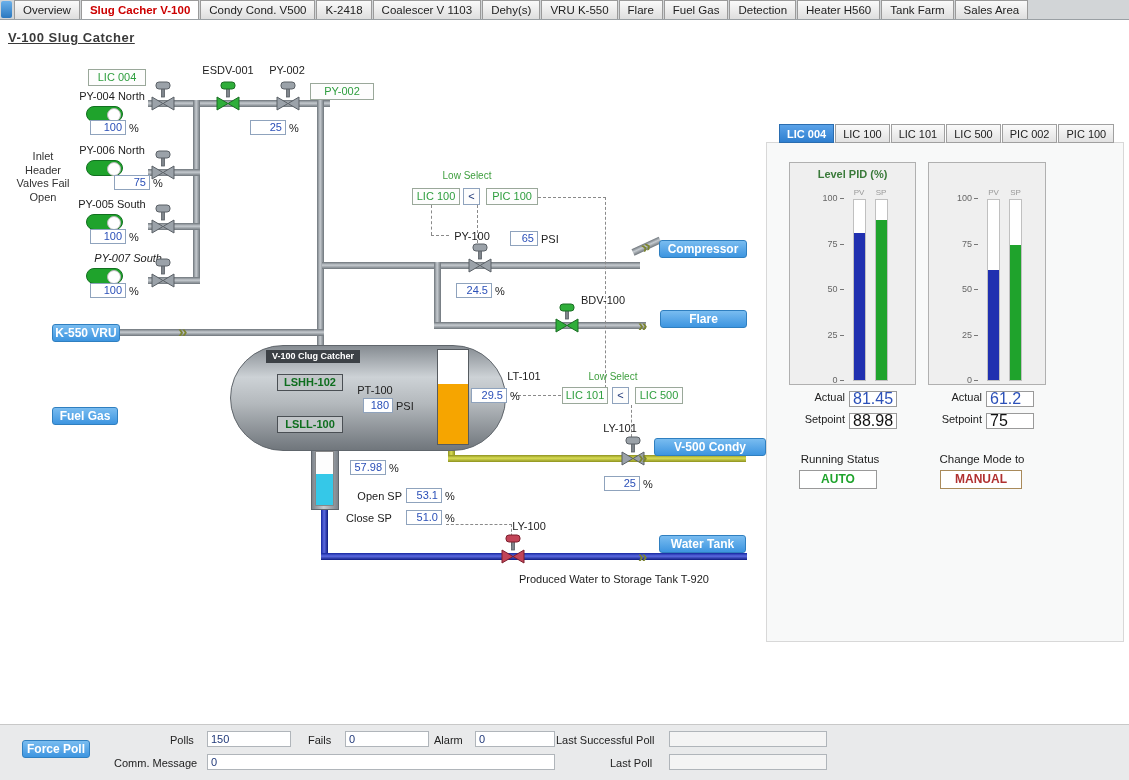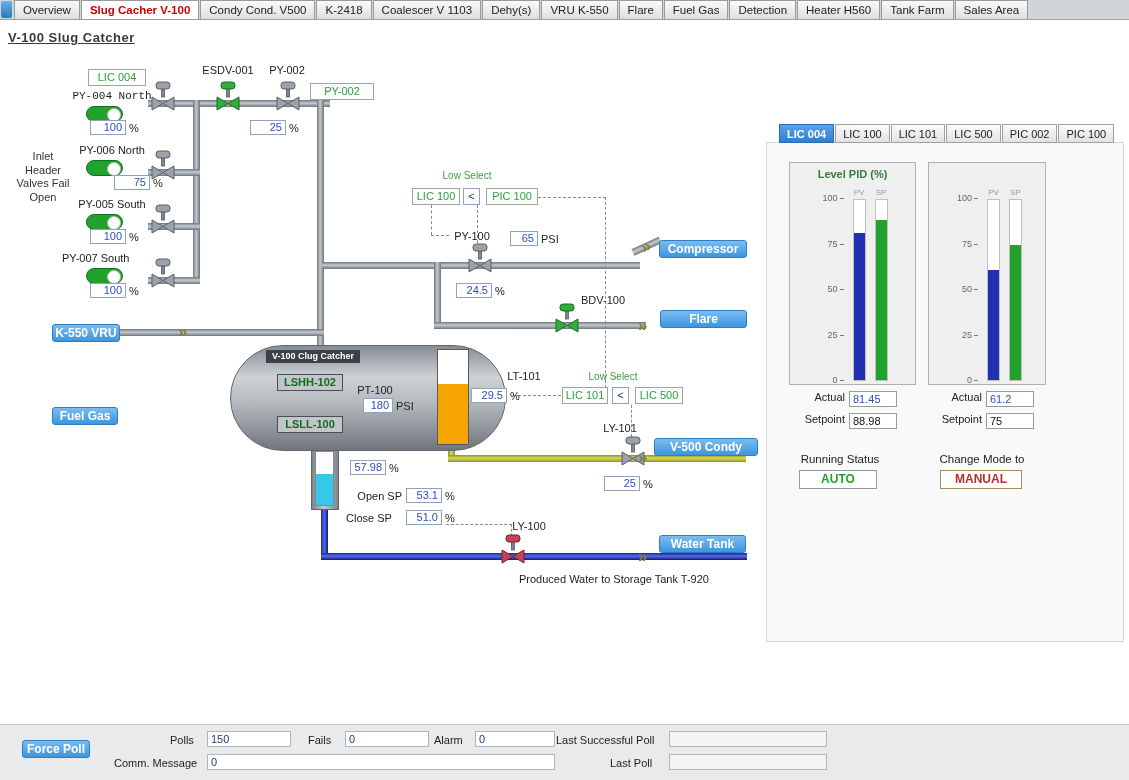--- a/index.html
+++ b/index.html
@@ -79,21 +79,21 @@
   .barcol { display:flex; flex-direction:column; align-items:center; }
   .barlabel { font-size:8px; color:#999; height:12px; line-height:12px; }
   .track { width:13px; height:182px; background:#fff; border:1px solid #c0c0c0; position:relative; }
   .fill { position:absolute; bottom:0; left:0; right:0; }
   .fill.pv { background:#2030b0; }
   .fill.sp { background:#1fa32c; }
 
   .kv { position:absolute; display:flex; align-items:flex-start; gap:4px; font-size:11px; color:#222; }
   .kvlabel { width:50px; text-align:right; }
   .kvval { display:inline-block; background:#fff; border:1px solid #9a9a9a; min-width:48px; height:16px;
-           line-height:14px; padding:0 3px; font-size:11px; color:#111; }
+           line-height:14px; padding:0 3px; font-size:16px; color:#111; }
   .kvval.blue { color:#2b50b8; }
   .statusbox { position:absolute; height:19px; line-height:17px; text-align:center; background:#fff;
                border:1px solid #999; font-weight:bold; font-size:12px; }
   .statusbox.auto { color:#1fa32c; }
   .statusbox.manual { color:#b03030; border-color:#a98a5a; }
 
   
   .footer { position:absolute; left:0; top:724px; width:1129px; height:56px; background:#e9eaeb; border-top:1px solid #c8c8c8; }
   .flabel { position:absolute; font-size:11px; color:#222; text-align:left; white-space:nowrap; }
   .finput { position:absolute; height:16px; background:#fff; border:1px solid #b0b5ba; font-size:11px;
@@ -161,27 +161,27 @@
     <div class="levelfill"></div>
   </div>
   <div class="switchbox" style="left:277px;top:374px;">LSHH-102</div>
   <div class="switchbox" style="left:277px;top:416px;">LSLL-100</div>
 
   <div class="tagbox" style="left:88px;top:69px;width:58px;">LIC 004</div>
   <div class="lbl" style="left:196px;top:64px;width:64px;text-align:center;">ESDV-001</div>
   <div class="lbl" style="left:260px;top:64px;width:54px;text-align:center;">PY-002</div>
   <div class="tagbox" style="left:310px;top:83px;width:64px;">PY-002</div>
 
-  <div class="lbl" style="left:62px;top:90px;width:100px;text-align:center;font-family:Liberation Mono, monospace;">PY-004 North</div>
+  <div class="lbl" style="left:62px;top:90px;width:100px;text-align:center;">PY-004 North</div>
   <div class="toggle" style="left:86px;top:106px;"></div>
   <div class="lbl" style="left:62px;top:144px;width:100px;text-align:center;">PY-006 North</div>
   <div class="toggle" style="left:86px;top:160px;"></div>
   <div class="lbl" style="left:62px;top:198px;width:100px;text-align:center;">PY-005 South</div>
   <div class="toggle" style="left:86px;top:214px;"></div>
-  <div class="lbl" style="left:62px;top:252px;width:100px;text-align:left;">PY-007 South</div>
+  <div class="lbl" style="left:62px;top:252px;width:100px;text-align:right;font-style:italic;">PY-007 South</div>
   <div class="toggle" style="left:86px;top:268px;"></div>
 
   <div class="note" style="left:16px;top:150px;width:54px;">Inlet Header Valves Fail Open</div>
 
   <div class="valve" style="left:150px;top:81px;"><svg width="26" height="30" viewBox="0 0 26 30">
         <rect x="11.5" y="6" width="3" height="10" fill="#80868c" stroke="#565c63" stroke-width="0.8"></rect>
         <rect x="6" y="1" width="14" height="7" rx="3" fill="#9ba2a9" stroke="#5a6066" stroke-width="1"></rect>
         <polygon points="2,16 2,29 13,22.5" fill="#9ba2a9" stroke="#5a6066" stroke-width="1"></polygon>
         <polygon points="24,16 24,29 13,22.5" fill="#9ba2a9" stroke="#5a6066" stroke-width="1"></polygon>
       </svg></div>
@@ -292,21 +292,21 @@
   <div class="opbox" style="left:612px;top:387px;width:17px;">&lt;</div>
   <div class="tagbox" style="left:635px;top:387px;width:48px;">LIC 500</div>
 
   <div class="lbl" style="left:597px;top:422px;width:46px;text-align:center;">LY-101</div>
   <div class="valve" style="left:620px;top:436px;"><svg width="26" height="30" viewBox="0 0 26 30">
         <rect x="11.5" y="6" width="3" height="10" fill="#80868c" stroke="#565c63" stroke-width="0.8"></rect>
         <rect x="6" y="1" width="14" height="7" rx="3" fill="#9ba2a9" stroke="#5a6066" stroke-width="1"></rect>
         <polygon points="2,16 2,29 13,22.5" fill="#9ba2a9" stroke="#5a6066" stroke-width="1"></polygon>
         <polygon points="24,16 24,29 13,22.5" fill="#9ba2a9" stroke="#5a6066" stroke-width="1"></polygon>
       </svg></div>
-  <div class="btn" style="left:654px;top:438px;width:104px;height:18px;">V-500 Condy</div>
+  <div class="btn" style="left:654px;top:438px;width:112px;height:18px;">V-500 Condy</div>
   <div class="valbox" style="left:604px;top:476px;">
     <span class="vb">25</span>
     <span>%</span>
     </div>
 
   <div class="valbox" style="left:350px;top:460px;">
     <span class="vb">57.98</span>
     <span>%</span>
     </div>
   <div class="lbl" style="left:346px;top:490px;width:56px;text-align:right;">Open SP</div>

